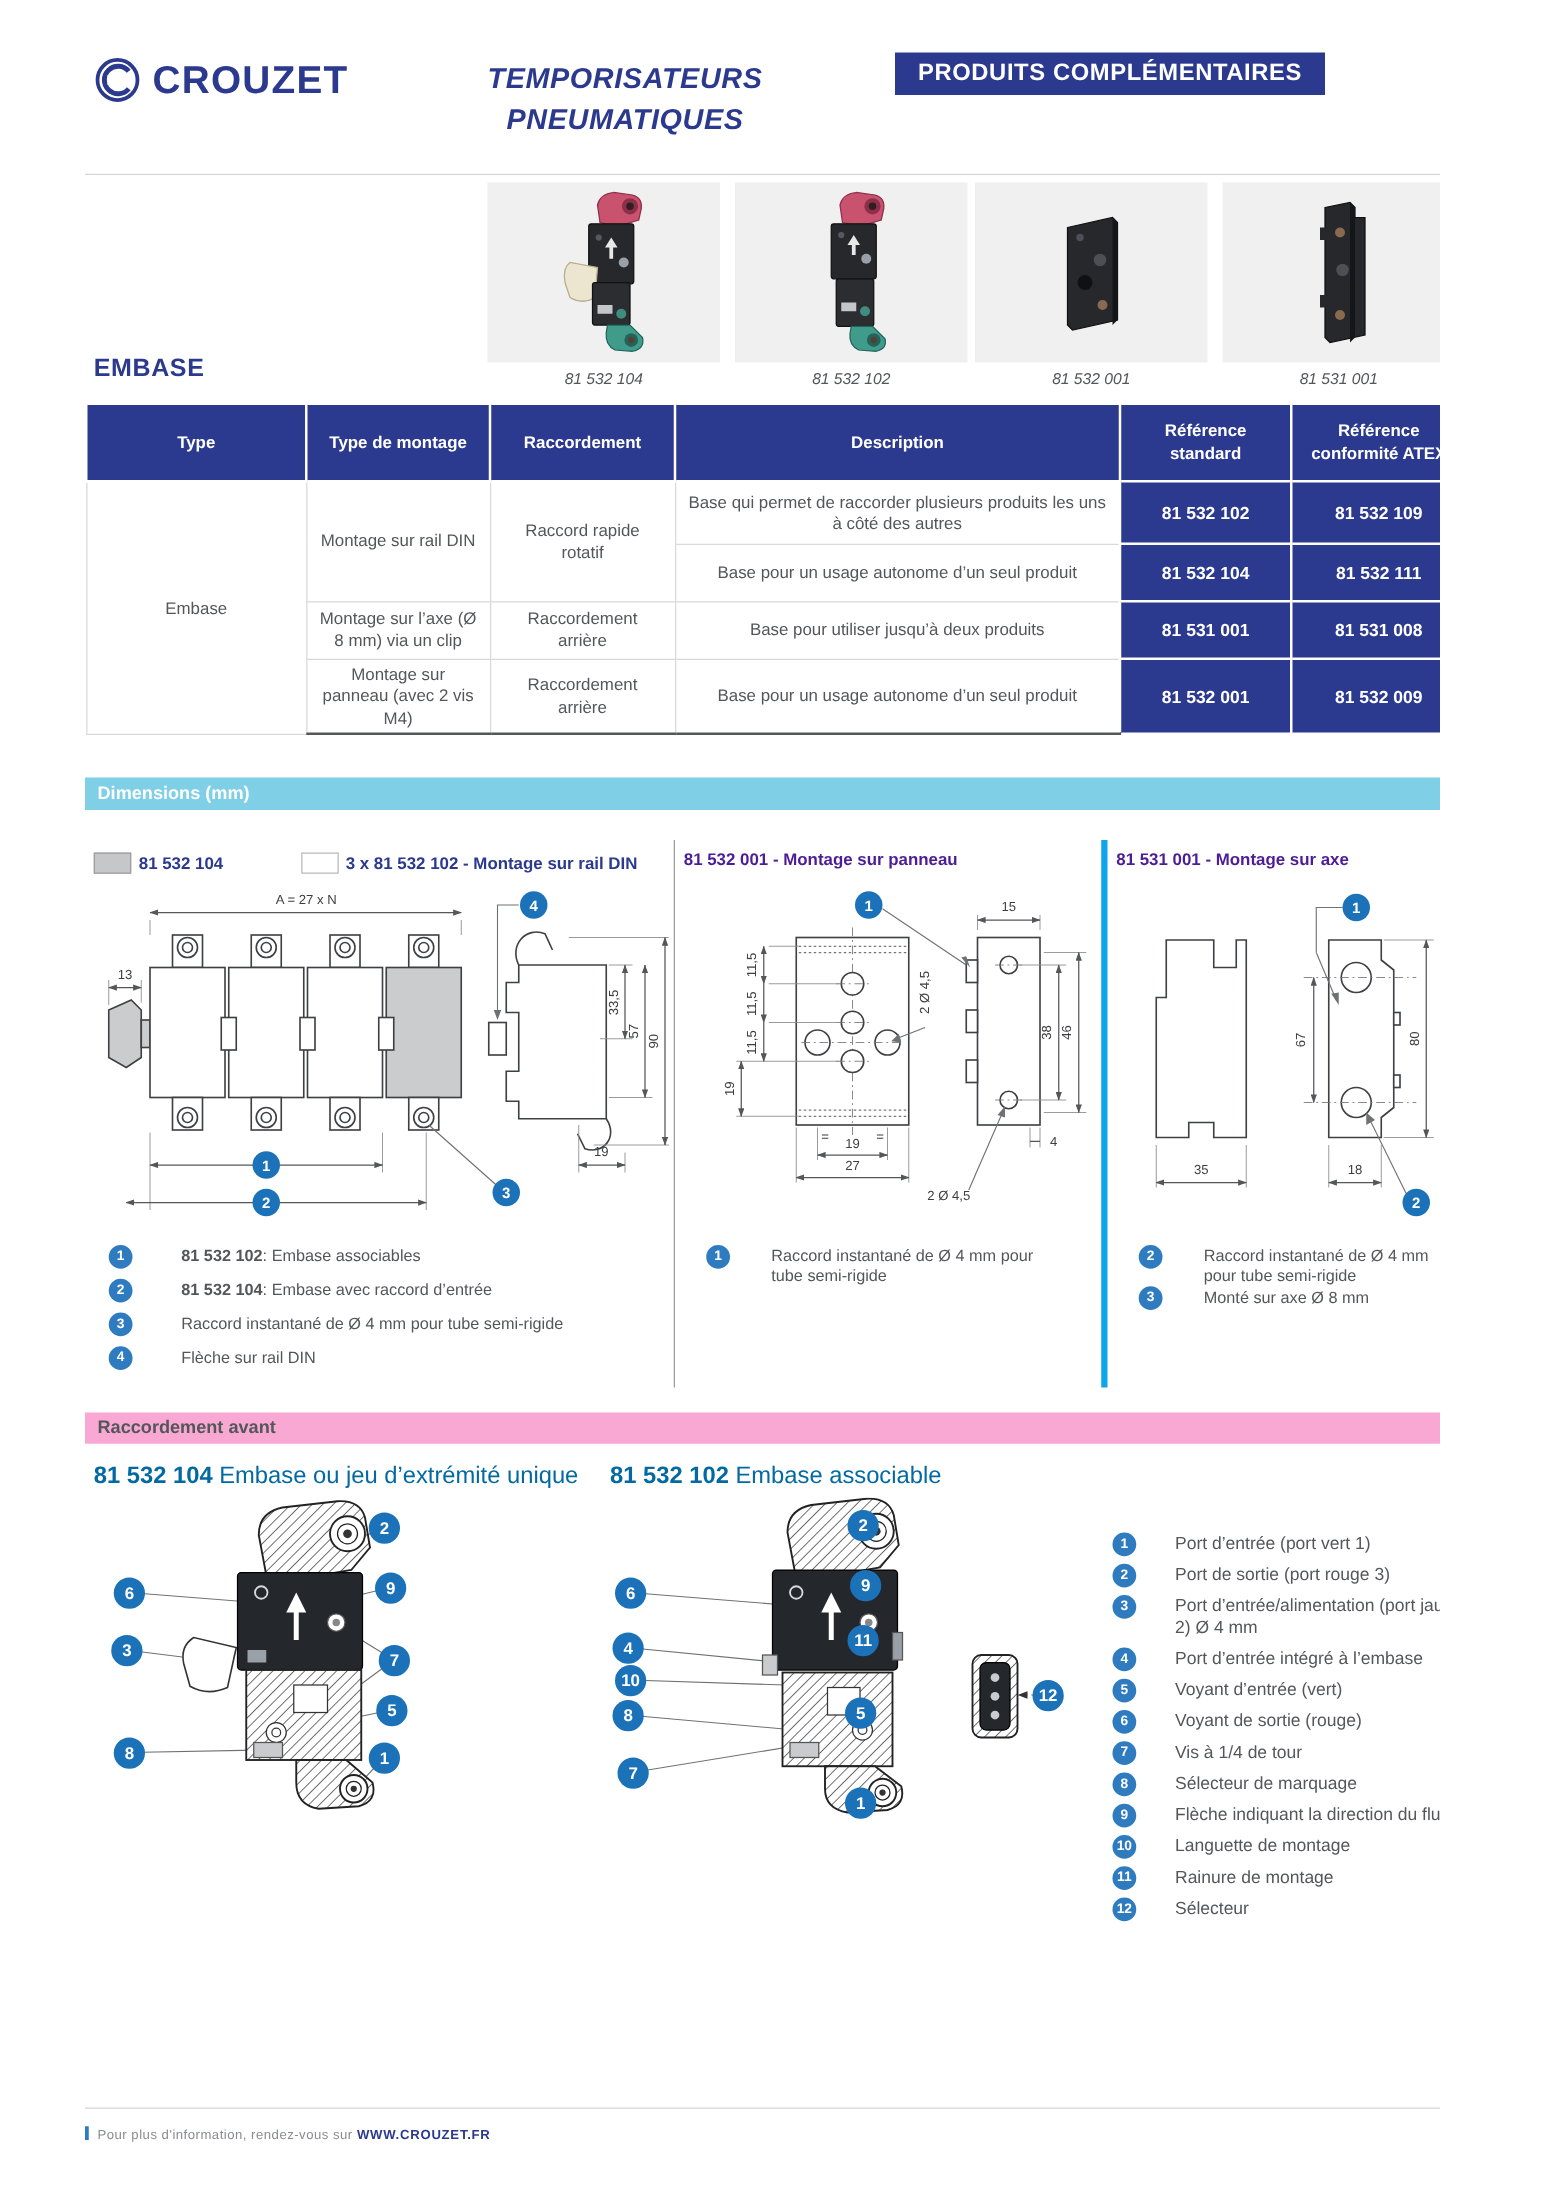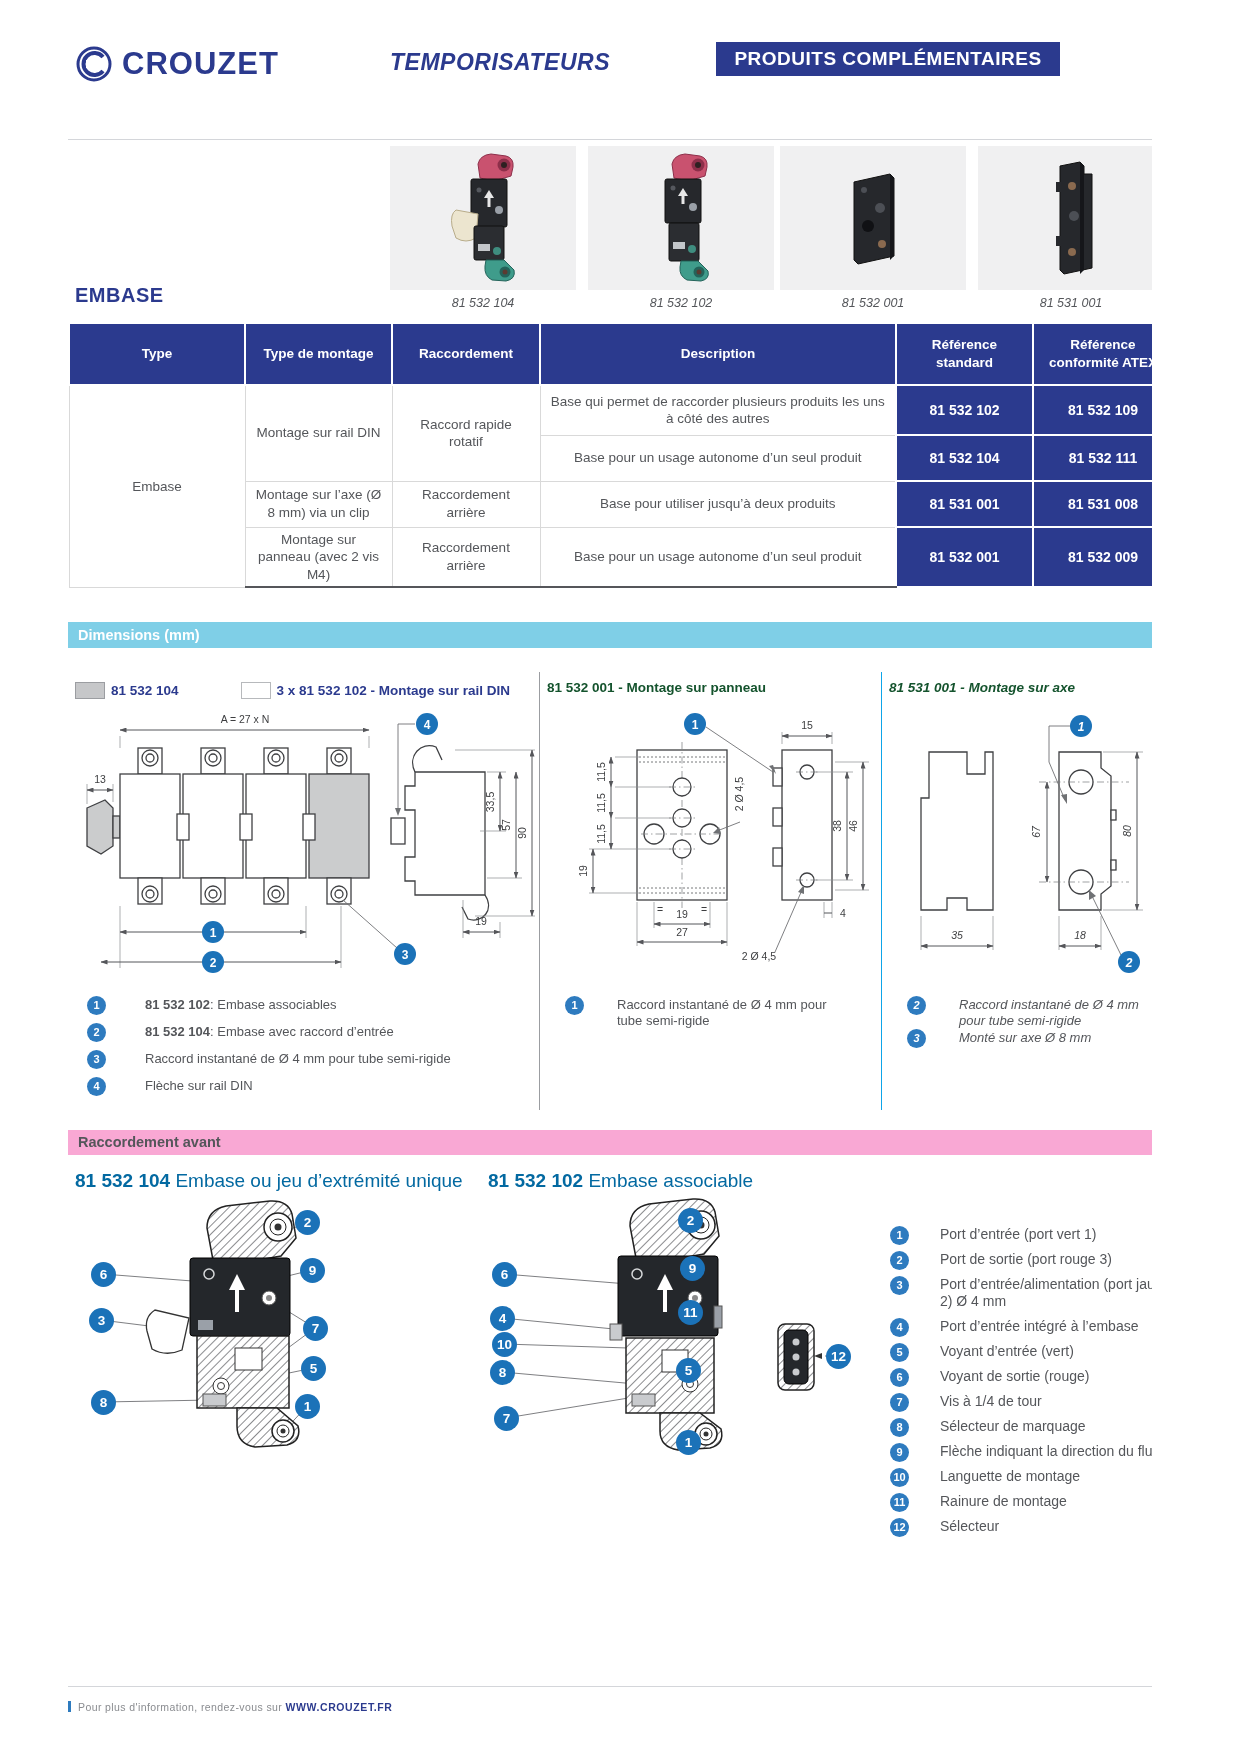--- a/index.html
+++ b/index.html
@@ -31,22 +31,22 @@
   
   .bar-cyan{position:absolute;left:68px;top:622px;width:1104px;height:26px;background:#7fcfe7;
             color:#fff;font-size:14.5px;font-weight:700;line-height:26px;padding-left:10px;box-sizing:border-box;}
   .bar-gray{position:absolute;left:68px;top:1130px;width:1104px;height:25px;background:#f9a8d4;
             color:#54565a;font-size:14.5px;font-weight:700;line-height:25px;padding-left:10px;box-sizing:border-box;}
   
   .dims{position:absolute;left:68px;top:672px;width:1104px;height:438px;display:flex;}
   .dcol{box-sizing:border-box;padding:8px 0 0 7px;}
   .dcol.c1{width:471px;}
   .dcol.c2{width:342px;border-left:1px solid #9b9da1;padding-left:7px;}
-  .dcol.c3{width:291px;border-left:1px solid #0ea5e9;padding-left:7px;font-style:italic;}
-  .dtitle{font-size:13.5px;font-weight:700;color:#14532d;height:20px;}
+  .dcol.c3{width:291px;border-left:5px solid #0ea5e9;padding-left:7px;}
+  .dtitle{font-size:13.5px;font-weight:700;color:#4c1d95;height:20px;}
   .dlegend{display:flex;align-items:center;gap:6px;height:20px;font-size:13.5px;font-weight:700;color:#2b3a8e;}
   .sw{width:28px;height:15px;display:inline-block;}
   .sw.gray{background:#c6c7c9;border:1px solid #9b9da1;}
   .sw.white{background:#fff;border:1px solid #b7b9bc;}
   .dsvg{display:block;margin-top:10px;}
   .dnotes{margin-top:16px;}
   .note{position:relative;padding-left:70px;min-height:27px;font-size:13px;color:#54565a;line-height:16px;
         display:flex;align-items:flex-start;}
   .note .txtwrap{padding-top:1px;}
   .note b{color:#54565a;}
@@ -91,20 +91,21 @@
     <svg width="40" height="40" viewBox="0 0 40 40">
       <circle cx="20" cy="20" r="16" fill="none" stroke="#2b3a8e" stroke-width="3"></circle>
       <path d="M29,13 A11,11 0 1 0 29,27" fill="none" stroke="#2b3a8e" stroke-width="4"></path>
       <line x1="12" y1="17" x2="22" y2="17" stroke="#fff" stroke-width="2"></line>
       <line x1="12" y1="23" x2="22" y2="23" stroke="#fff" stroke-width="2"></line>
     </svg>
     <span class="brand-word">CROUZET</span>
   </div>
   <div class="hdr-title">
     <div>TEMPORISATEURS</div>
+    <div>PNEUMATIQUES</div>
   </div>
   <div class="hdr-badge">PRODUITS COMPLÉMENTAIRES</div>
   <div class="hdr-rule"></div>
 
   <div class="tile" style="left:390px">
     <svg width="110" height="132" viewBox="0 0 110 132">
       <path d="M52,26 L50,12 Q52,3 63,2 L78,4 Q86,6 85,15 L83,24 L66,29 Z" fill="#c9526f" stroke="#8d2f4a"></path>
       <circle cx="76" cy="13" r="6.5" fill="#8d2f4a"></circle>
         <circle cx="76" cy="13" r="3" fill="#2e2022"></circle>
       <rect x="43" y="27" width="36" height="48" rx="2" fill="#26282c" stroke="#111"></rect>

